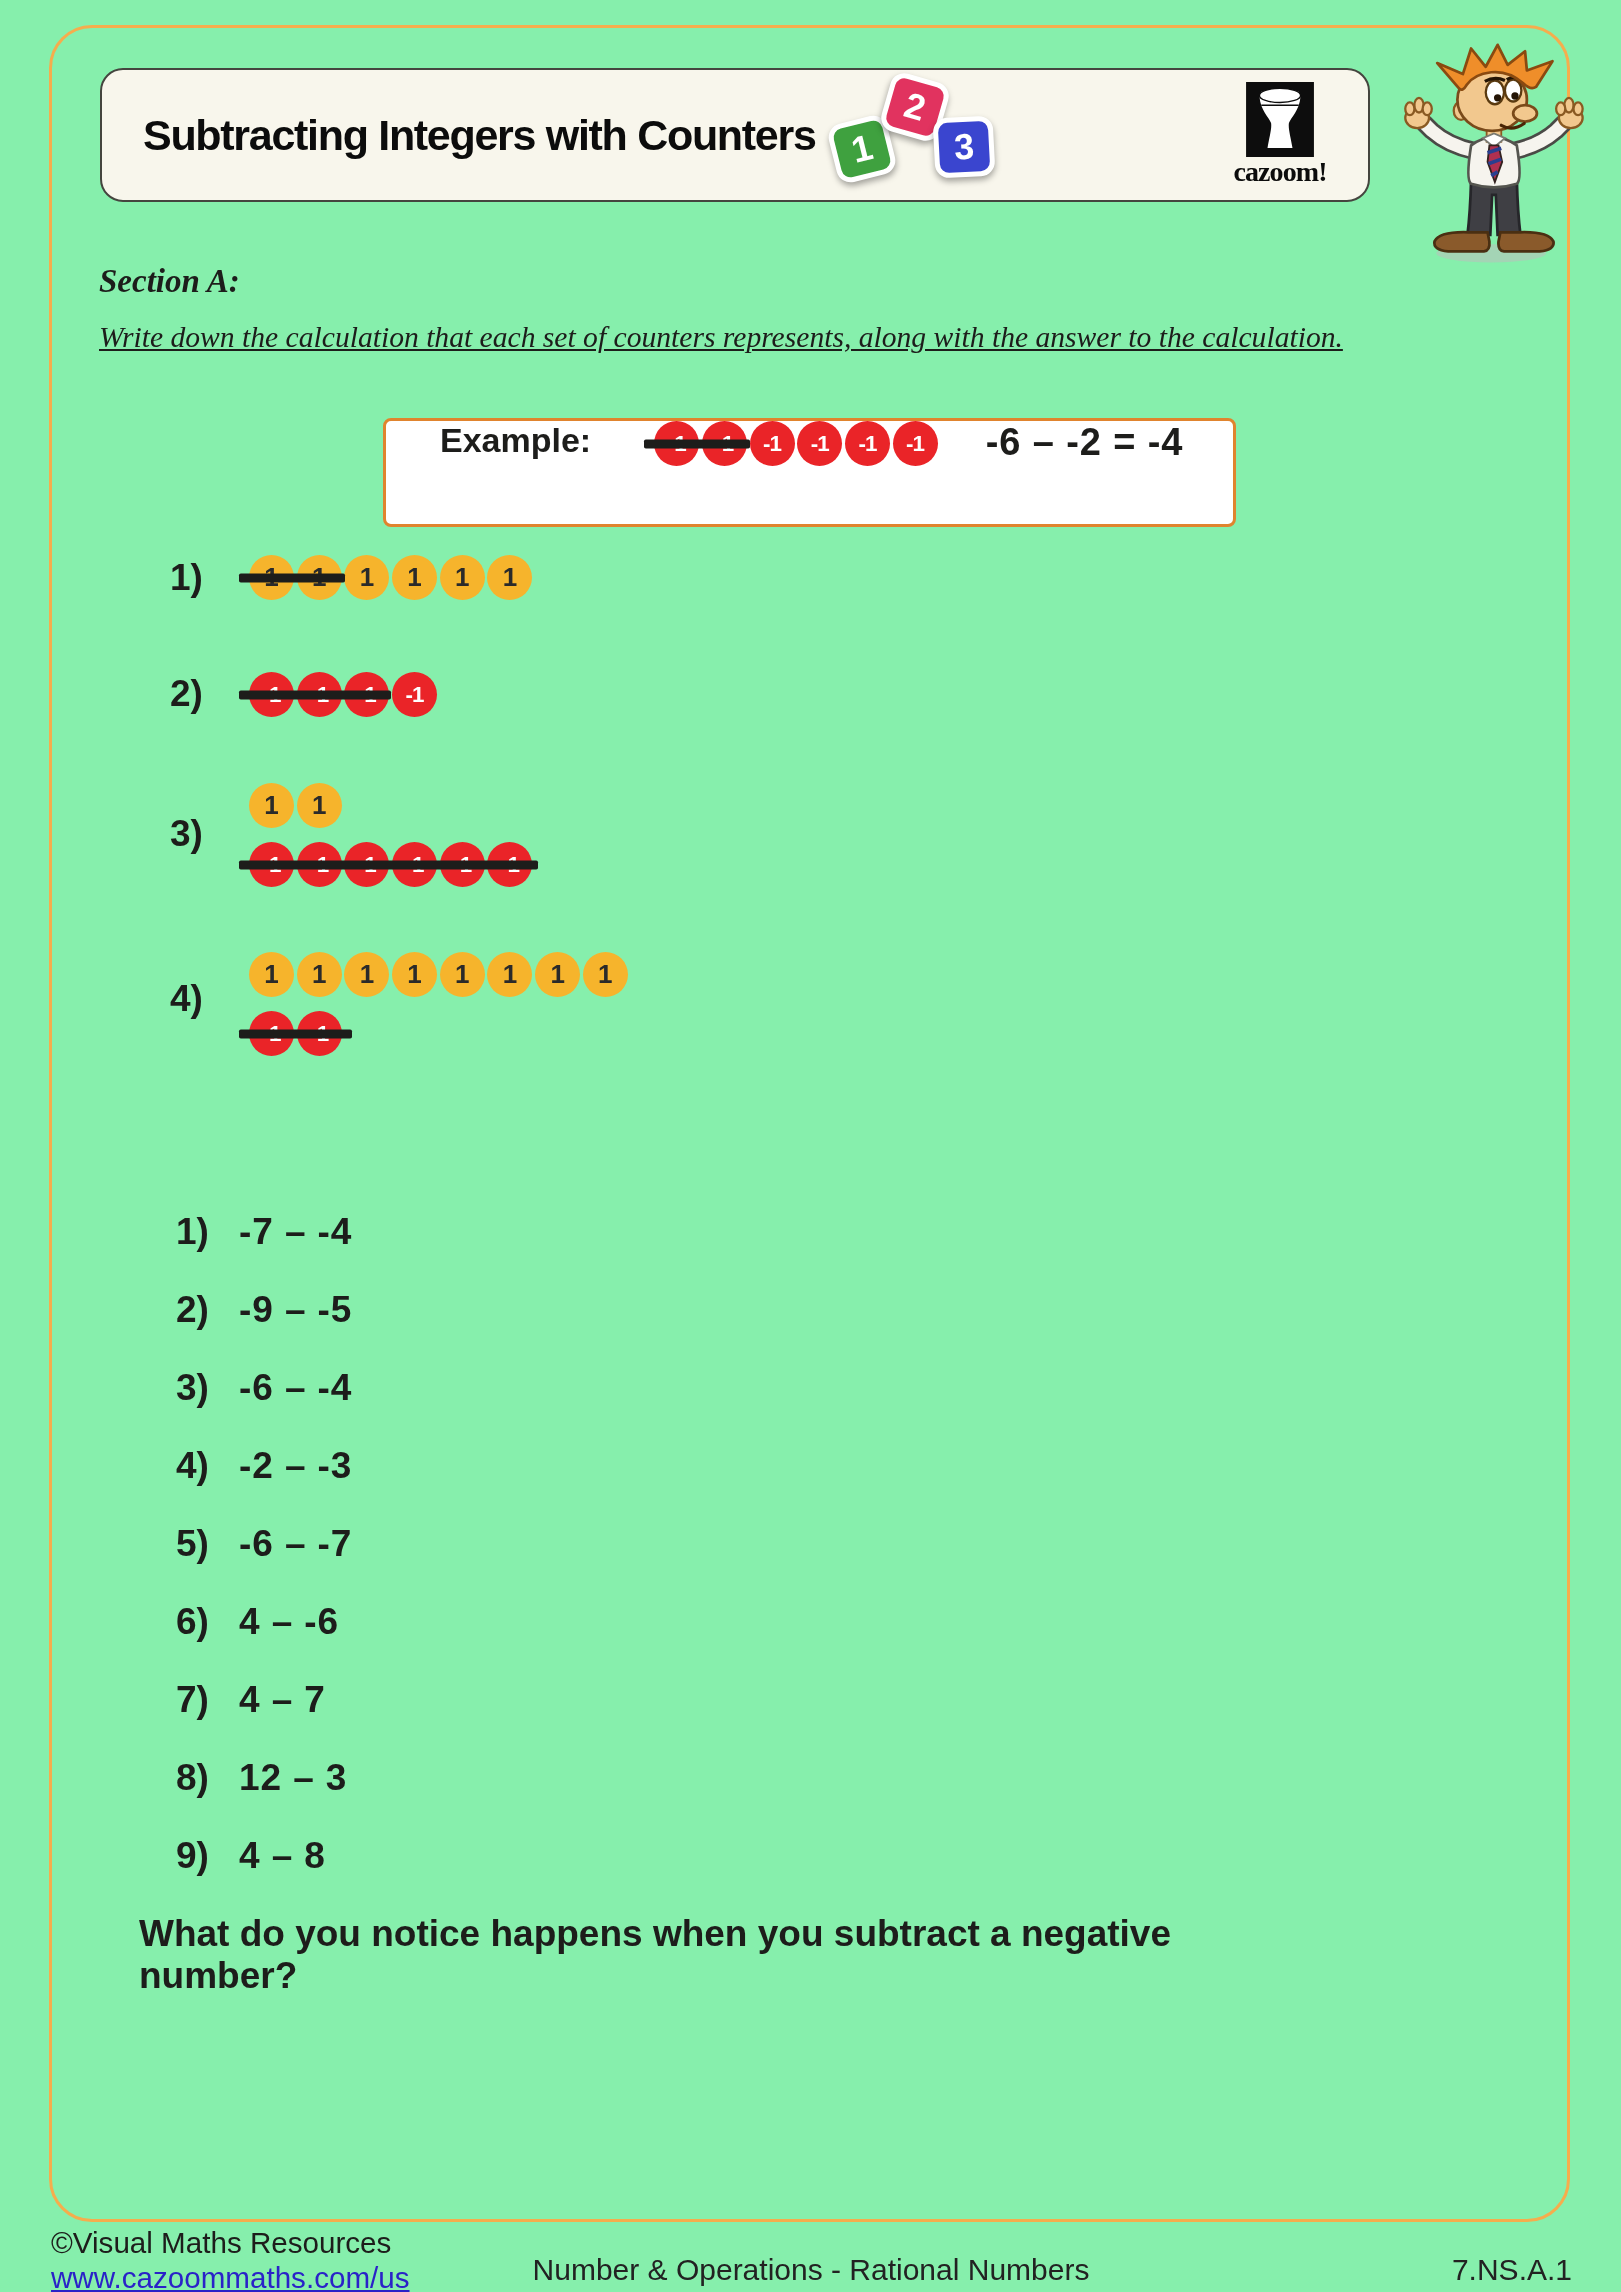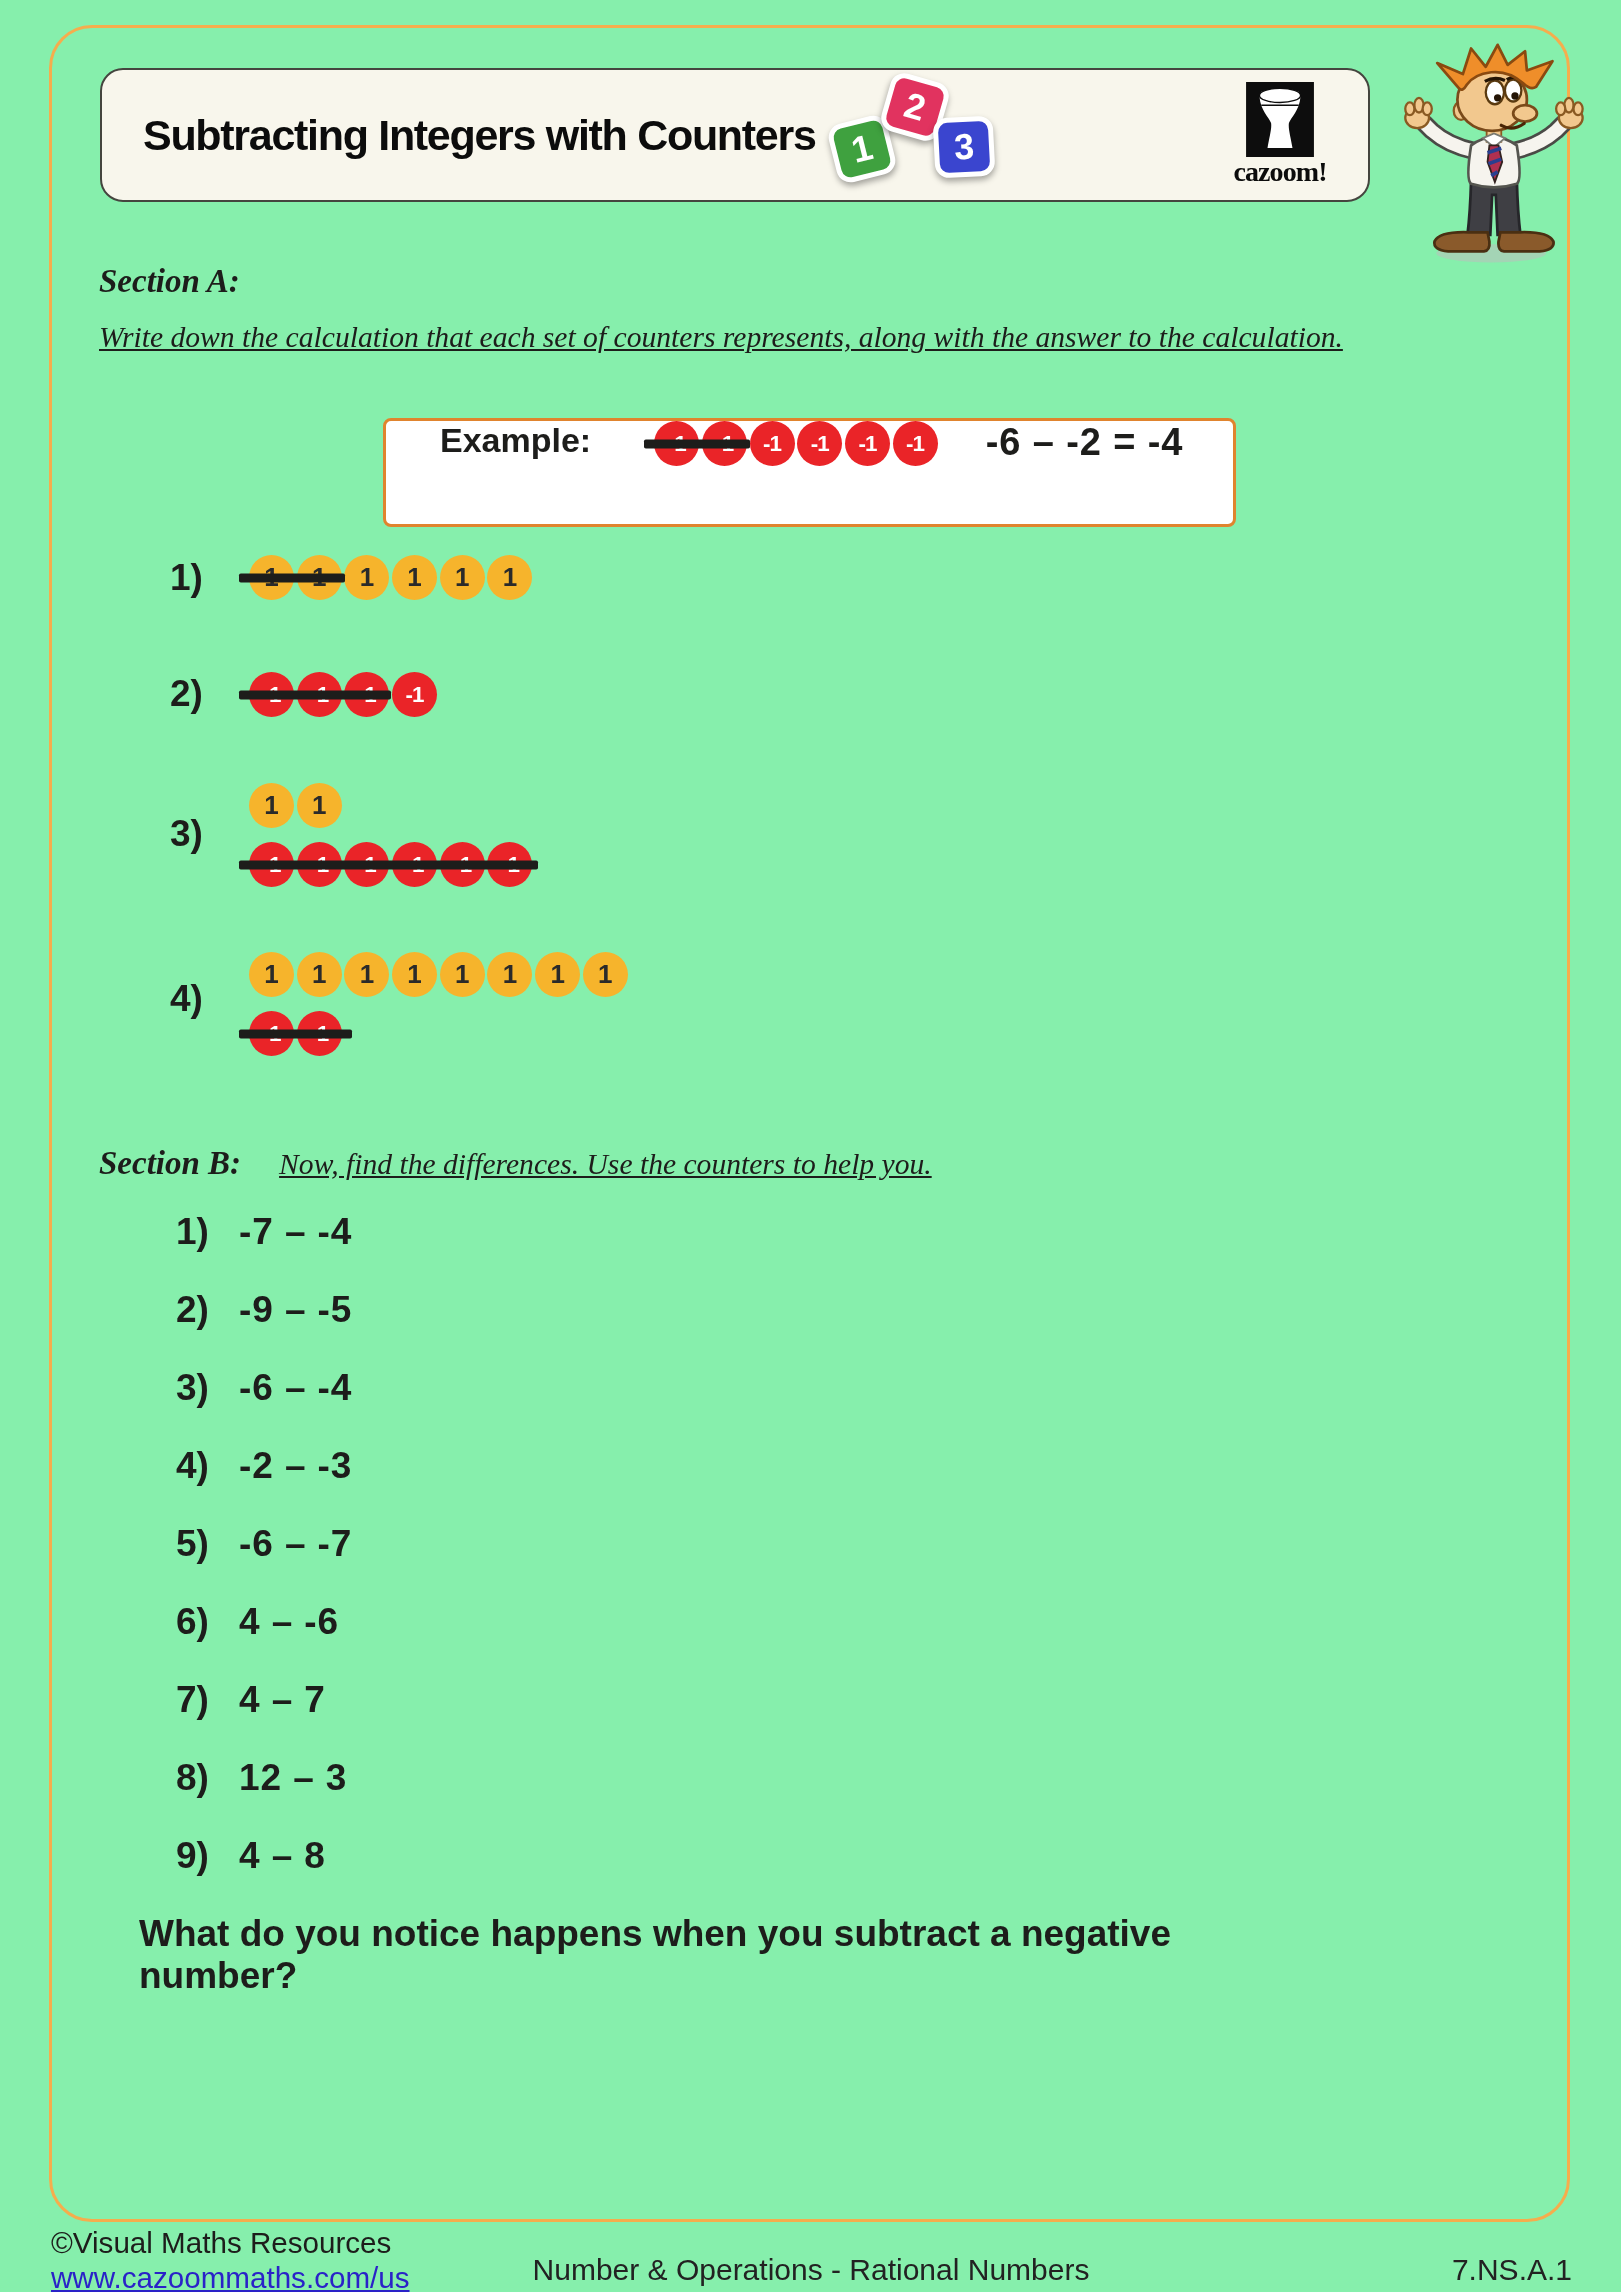--- a/index.html
+++ b/index.html
@@ -204,24 +204,20 @@
         <div class="counter positive">1</div>
         <div class="counter positive">1</div>
       </div>
       <div class="counter-row">
         <div class="counter negative">-1</div>
         <div class="counter negative">-1</div>
         <div class="strike" style="width: 113px;"></div>
       </div>
     </div>
 
-  <div class="section-b-line">
-    <span class="serif-bold-italic">Section B:</span>
-    <span class="section-b-instruction serif-italic">Now, find the differences.  Use the counters to help you.</span>
-  </div>
 
   <div class="sb-list">
       <div class="sb-item">
         <span class="sb-num">1)</span>
         <span class="sb-expr">-7 – -4</span>
       </div>
       <div class="sb-item">
         <span class="sb-num">2)</span>
         <span class="sb-expr">-9 – -5</span>
       </div>

